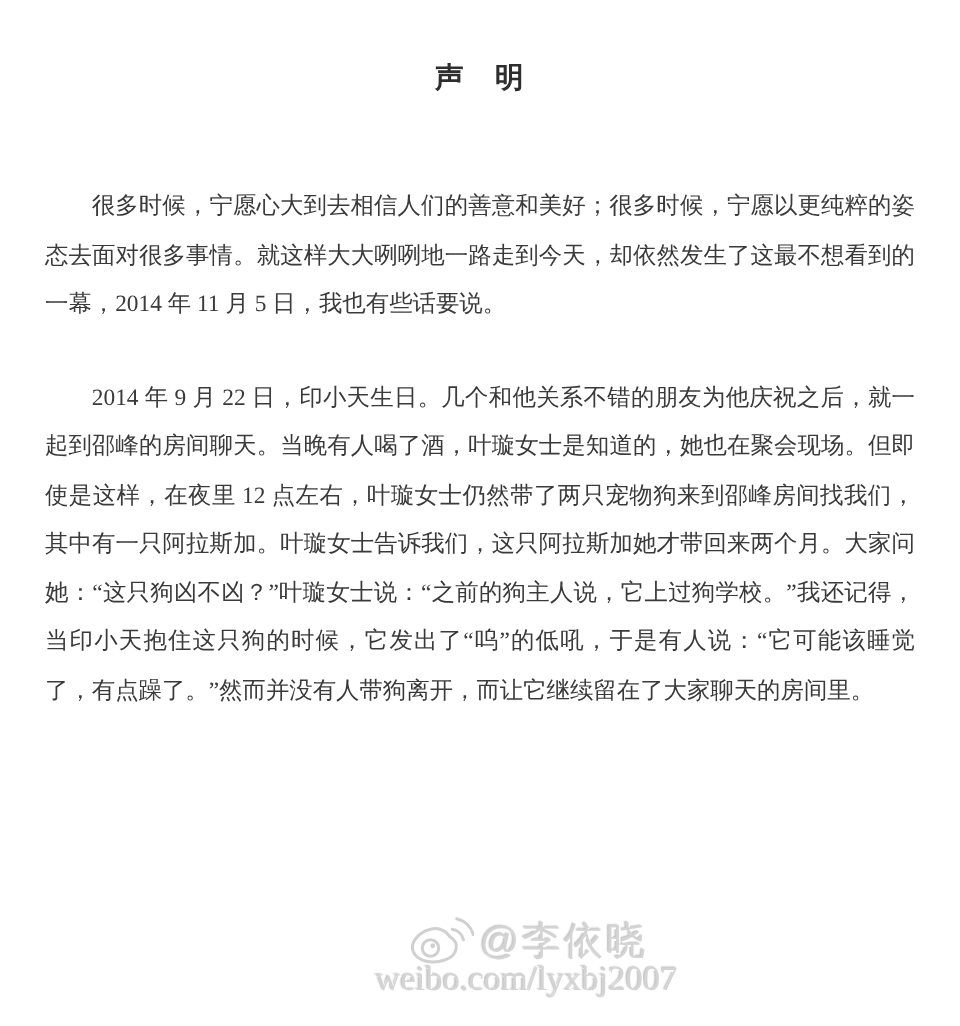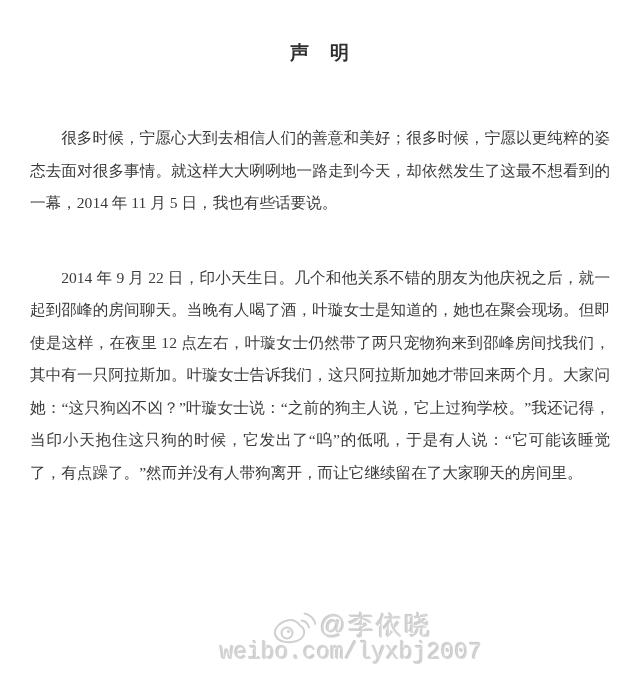--- a/index.html
+++ b/index.html
@@ -30,59 +30,59 @@
     width: 580px;
     font-size: 15.6px;
     line-height: 32.5px;
     color: #3a3a3a;
     text-align: justify;
     text-justify: inter-ideograph;
     text-indent: 2em;
   }
   .para-1 { margin-top: 56px; }
   .para-2 { margin-top: 36px; }
-  .para-3 { margin-top: 42px; }
+  .para-3 { margin-top: 30px; }
 
   .watermark {
     position: absolute;
     top: 608px;
     left: 0;
     right: 0;
     text-align: center;
     color: #d6d6d6;
     pointer-events: none;
   }
   .wm-inner {
     display: inline-block;
     margin-left: 62px;
     text-align: center;
   }
   .wm-row1 {
     display: flex;
-    align-items: flex-start;
+    align-items: center;
     justify-content: center;
     height: 38px;
   }
   .wm-logo {
     width: 46px;
     height: 40px;
     margin-right: 4px;
     flex: 0 0 auto;
   }
   .wm-username {
     font-family: "Liberation Sans", "DejaVu Sans", sans-serif;
     font-size: 26px;
     letter-spacing: 2px;
     color: #d4d4d4;
     text-shadow: 1px 1px 0 #ffffff, -1px -1px 1px #c2c2c2;
     white-space: nowrap;
   }
   .wm-url {
     margin-top: -6px;
-    font-family: Liberation Mono, monospace;
+    font-family: Liberation Serif, serif;
     font-size: 23px;
     line-height: 26px;
     color: #d4d4d4;
     text-shadow: 1px 1px 0 #ffffff, -1px -1px 1px #c2c2c2;
     white-space: nowrap;
   }
 </style>
 </head>
 <body>
 

